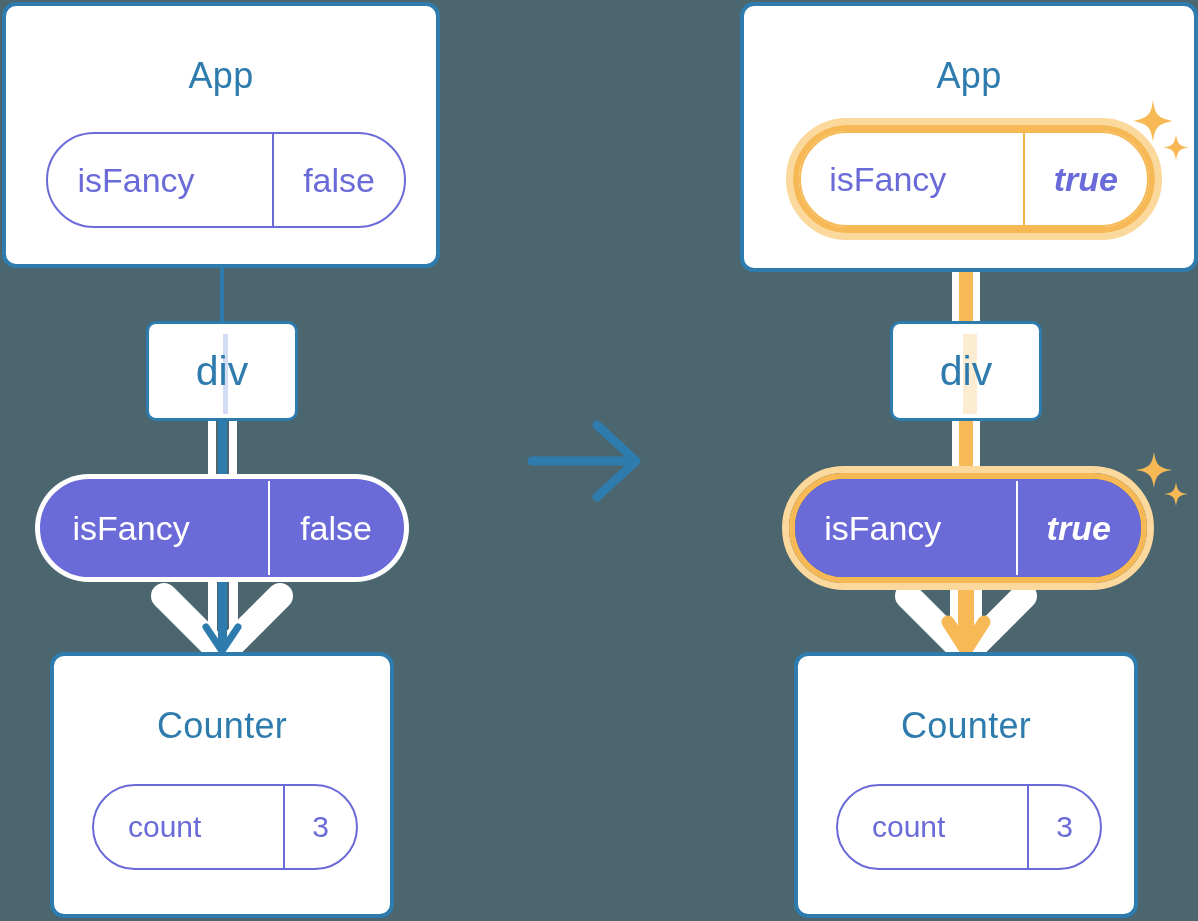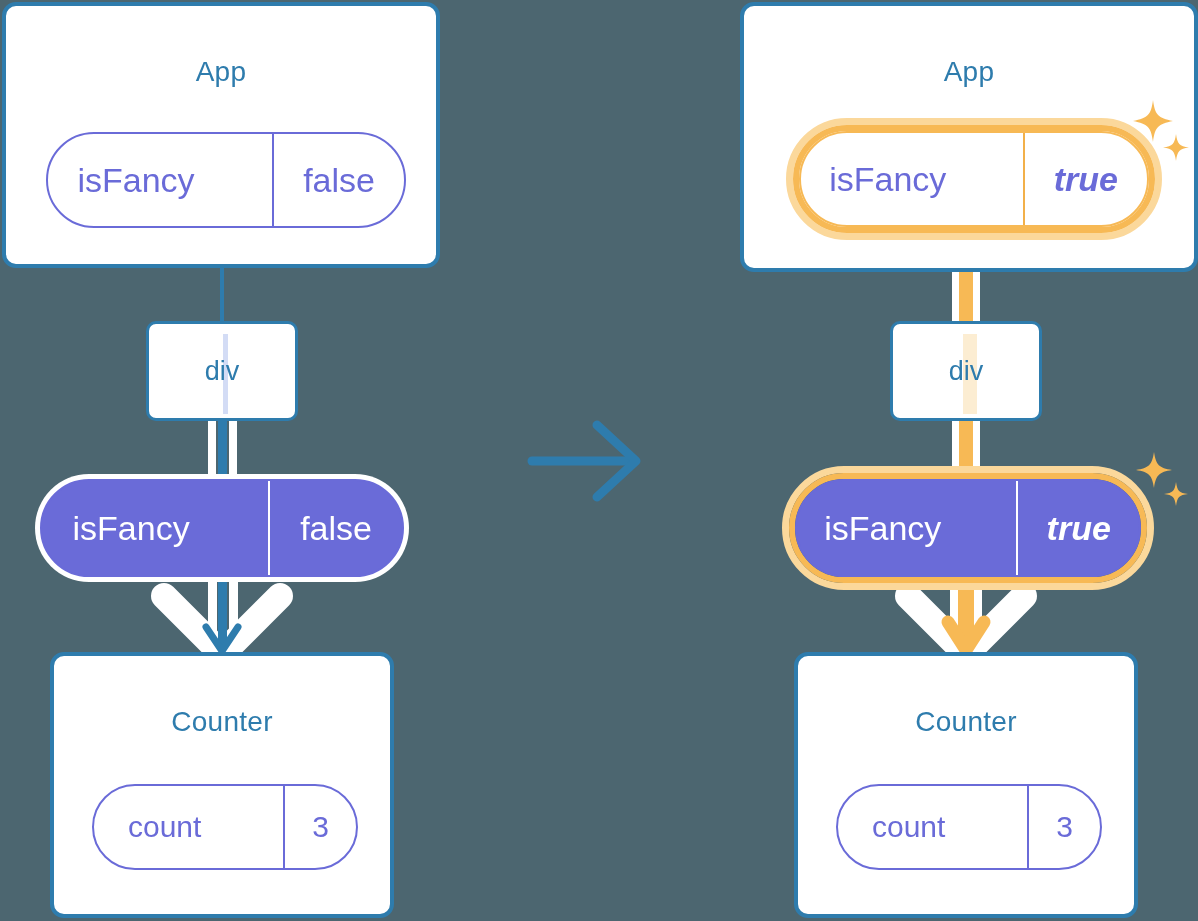--- a/index.html
+++ b/index.html
@@ -33,38 +33,38 @@
     border: 4px solid #2e7cad;
     border-radius: 14px;
     box-sizing: border-box;
   }
   .comp-title {
     position: absolute;
     left: 0;
     right: 0;
     text-align: center;
     color: #2e7cad;
-    font-size: 28px;
+    font-size: 36px;
     font-weight: 400;
     letter-spacing: 0.3px;
     line-height: 1;
   }
   .div-box {
     position: absolute;
     background: #ffffff;
     border: 3px solid #2e7cad;
     border-radius: 10px;
     box-sizing: border-box;
     display: flex;
     align-items: center;
     justify-content: center;
   }
   .div-label {
     color: #2e7cad;
-    font-size: 27px;
+    font-size: 41px;
     line-height: 1;
   }
   
   .pill {
     position: absolute;
     box-sizing: border-box;
     display: flex;
     align-items: stretch;
     border-radius: 999px;
     overflow: hidden;

